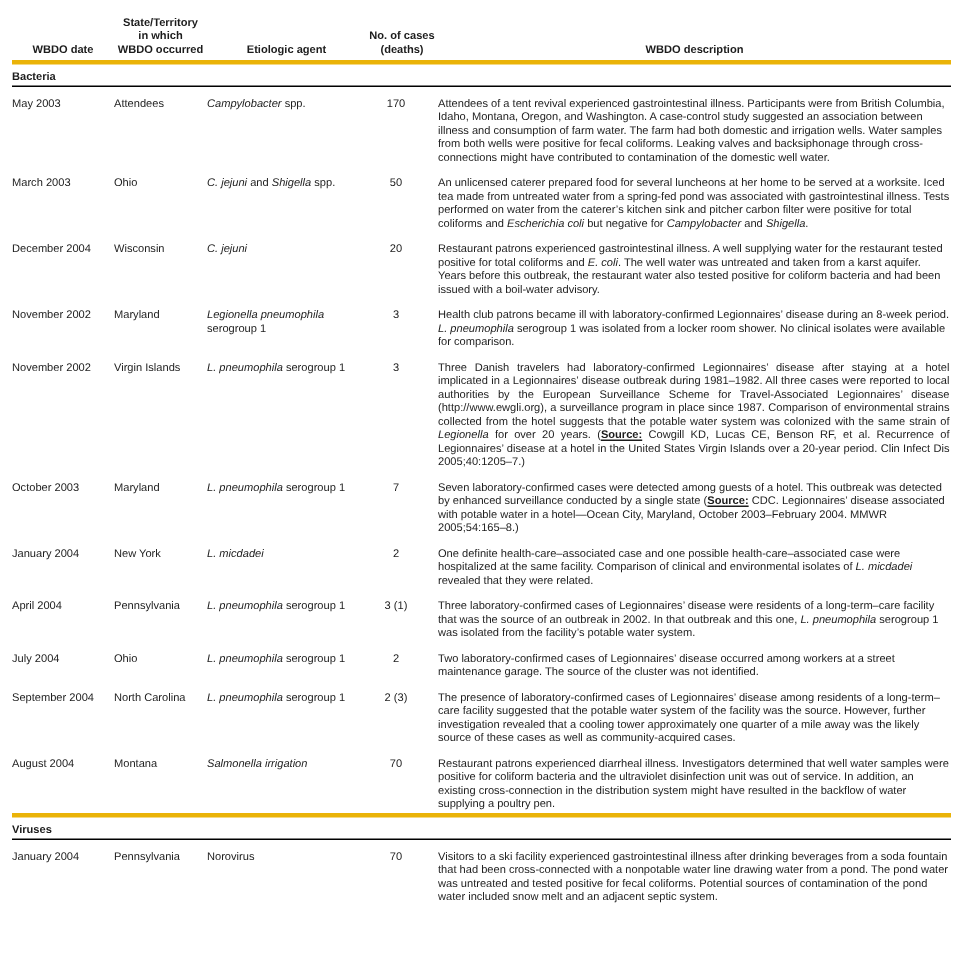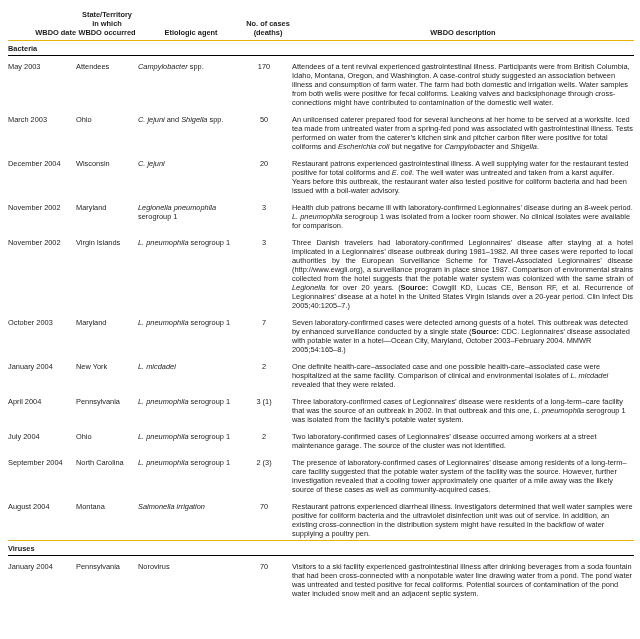--- a/index.html
+++ b/index.html
@@ -23,38 +23,38 @@
   }
   table.wbdo th {
     font-weight: bold;
     vertical-align: bottom;
     padding: 0 0 3px 0;
     white-space: pre-line;
     font-size: 7.4px;
     line-height: 9px;
   }
   thead tr { border-bottom: 1.6px solid #000; }
-  th.col-date { text-align: right; }
+  th.col-date { text-align: center; }
   th.col-state, th.col-agent, th.col-cases, th.col-desc { text-align: center; }
   tr.section-row td {
     font-weight: bold;
     padding: 3px 0 2px 0;
-    border-top: 1px solid #eab308;
+    border-top: 3px solid #eab308;
     border-bottom: 1.8px solid #000;
   }
   tr.data-row td {
     vertical-align: top;
     padding: 6px 2px 2px 0;
   }
   td.col-cases { text-align: center; padding-right: 8px !important; }
   td.col-agent { padding-right: 8px !important; }
   td.col-desc { padding-right: 1px !important; }
   td.col-desc.justify { text-align: justify; }
   i { font-style: italic; }
-  b { font-weight: bold; }
+  b { font-weight: bold; text-decoration: underline; }
 </style>
 </head>
 <body>
 
 <div class="page">
   <table class="wbdo">
     <colgroup>
       <col style="width:68px">
       <col style="width:62px">
       <col style="width:106px">

